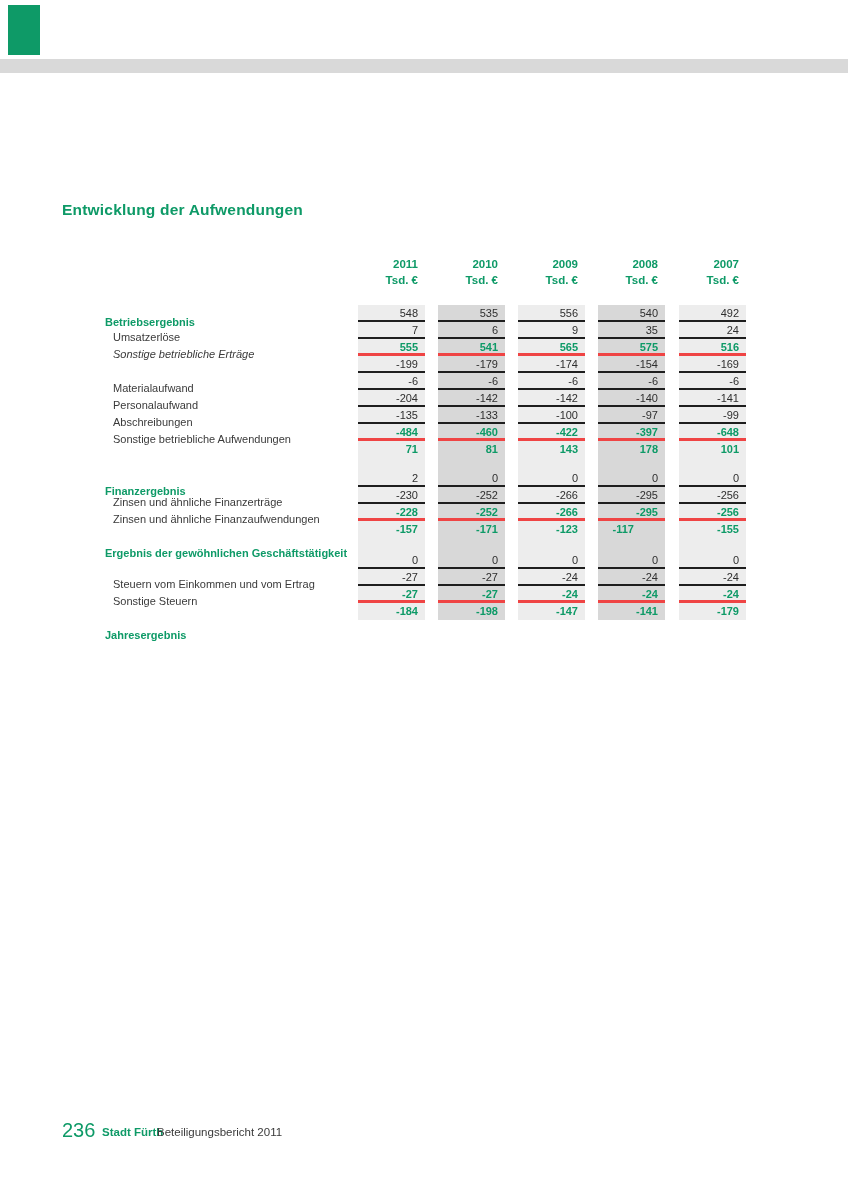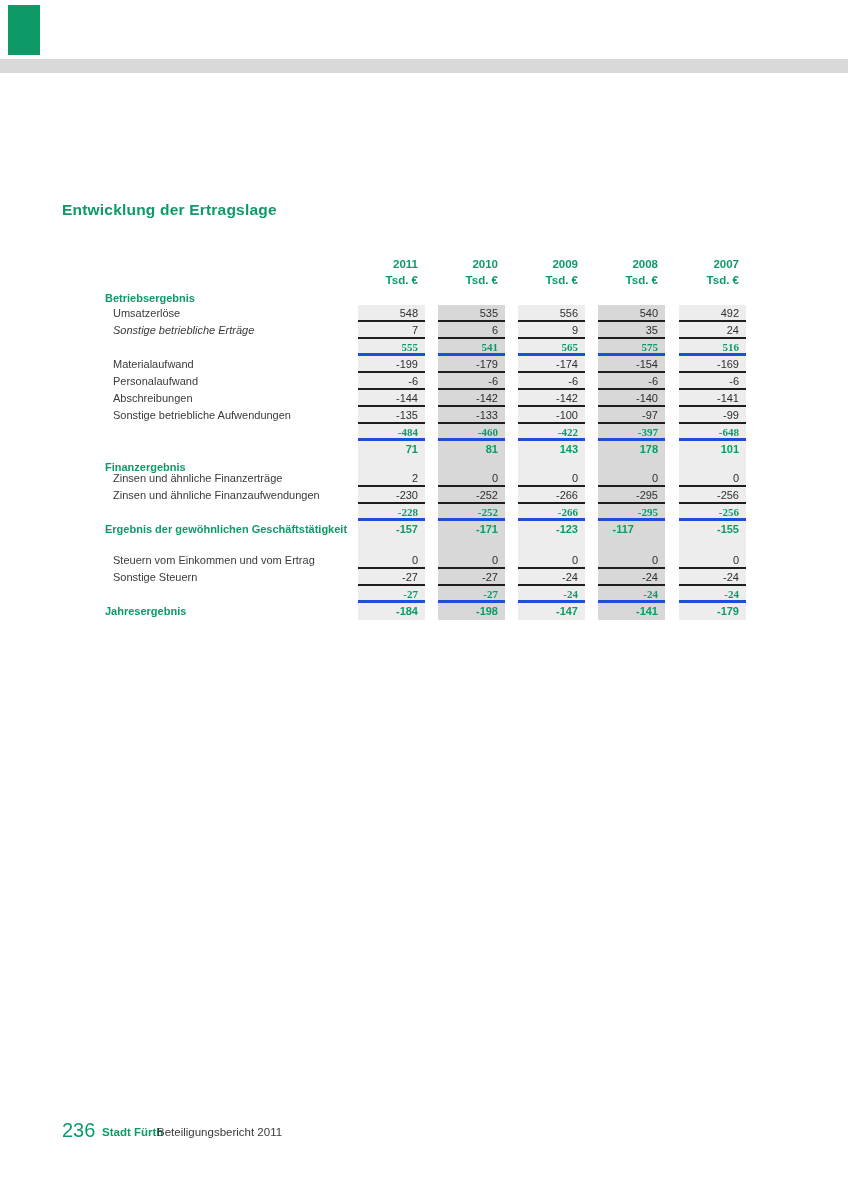--- a/index.html
+++ b/index.html
@@ -6,37 +6,37 @@
   .page{position:relative;width:848px;height:1200px;overflow:hidden;background:#fff;
         font-family:"Liberation Sans",sans-serif;}
   .corner-mark{position:absolute;left:8px;top:5px;width:32px;height:50px;background:var(--green);}
   .top-bar{position:absolute;left:0;top:59px;width:848px;height:14px;background:var(--top-bar);}
   .title{position:absolute;left:62px;top:201px;margin:0;font-size:15.5px;font-weight:bold;
          color:var(--green);letter-spacing:.2px;}
   #table-area{position:absolute;left:0;top:0;width:692px;height:700px;}
   .stripe{position:absolute;top:305px;height:315px;width:67px;}
   .colhead{position:absolute;width:67px;height:15px;line-height:15px;box-sizing:border-box;
            padding-right:7px;text-align:right;font-size:11.5px;font-weight:bold;color:var(--green);}
-  .lbl{position:absolute;height:17px;line-height:16px;font-size:11px;color:var(--label-dark);white-space:nowrap;}
+  .lbl{position:absolute;height:17px;line-height:16px;font-size:11px;color:var(--label-dark);white-space:nowrap;margin-top:24px;}
   .cell{position:absolute;width:67px;height:17px;line-height:16px;box-sizing:border-box;
         padding-right:7px;text-align:right;font-size:11px;color:var(--text-dark);}
   .green{color:var(--green);font-weight:bold;}
   .b-thin{border-bottom:2px solid var(--border-dark);}
-  .b-thick{border-bottom:3px solid #1d4ed8;font-family:Liberation Serif, serif;}
+  .b-thick{border-bottom:3px solid #ef4444;}
   .pnum{position:absolute;left:62px;top:1119px;font-size:20px;color:var(--green);}
   .brand{position:absolute;left:102px;top:1126px;font-size:11.5px;font-weight:bold;color:var(--green);}
   .report{position:absolute;left:157px;top:1126px;font-size:11.5px;color:var(--label-dark);}
 </style>
 </head>
 <body>
 
 <div class="page">
   <div class="corner-mark"></div>
   <div class="top-bar"></div>
-  <h1 class="title">Entwicklung der Ertragslage</h1>
+  <h1 class="title">Entwicklung der Aufwendungen</h1>
   <div id="table-area">
       <div class="stripe" style="left: 358px; background: var(--stripe-light);"></div>
       <div class="stripe" style="left: 438px; background: var(--stripe-dark);"></div>
       <div class="stripe" style="left: 518px; background: var(--stripe-light);"></div>
       <div class="stripe" style="left: 598px; background: var(--stripe-dark);"></div>
       <div class="stripe" style="left: 679px; background: var(--stripe-light);"></div>
       <div class="colhead" style="left: 358px; top: 257px;">2011</div>
       <div class="colhead" style="left: 358px; top: 273px;">Tsd. €</div>
       <div class="colhead" style="left: 438px; top: 257px;">2010</div>
       <div class="colhead" style="left: 438px; top: 273px;">Tsd. €</div>
@@ -70,21 +70,21 @@
       <div class="cell b-thin" style="left: 518px; top: 356px;">-174</div>
       <div class="cell b-thin" style="left: 598px; top: 356px;">-154</div>
       <div class="cell b-thin" style="left: 679px; top: 356px;">-169</div>
       <div class="lbl" style="left: 113px; top: 373px;">Personalaufwand</div>
       <div class="cell b-thin" style="left: 358px; top: 373px;">-6</div>
       <div class="cell b-thin" style="left: 438px; top: 373px;">-6</div>
       <div class="cell b-thin" style="left: 518px; top: 373px;">-6</div>
       <div class="cell b-thin" style="left: 598px; top: 373px;">-6</div>
       <div class="cell b-thin" style="left: 679px; top: 373px;">-6</div>
       <div class="lbl" style="left: 113px; top: 390px;">Abschreibungen</div>
-      <div class="cell b-thin" style="left: 358px; top: 390px;">-144</div>
+      <div class="cell b-thin" style="left: 358px; top: 390px;">-204</div>
       <div class="cell b-thin" style="left: 438px; top: 390px;">-142</div>
       <div class="cell b-thin" style="left: 518px; top: 390px;">-142</div>
       <div class="cell b-thin" style="left: 598px; top: 390px;">-140</div>
       <div class="cell b-thin" style="left: 679px; top: 390px;">-141</div>
       <div class="lbl" style="left: 113px; top: 407px;">Sonstige betriebliche Aufwendungen</div>
       <div class="cell b-thin" style="left: 358px; top: 407px;">-135</div>
       <div class="cell b-thin" style="left: 438px; top: 407px;">-133</div>
       <div class="cell b-thin" style="left: 518px; top: 407px;">-100</div>
       <div class="cell b-thin" style="left: 598px; top: 407px;">-97</div>
       <div class="cell b-thin" style="left: 679px; top: 407px;">-99</div>

